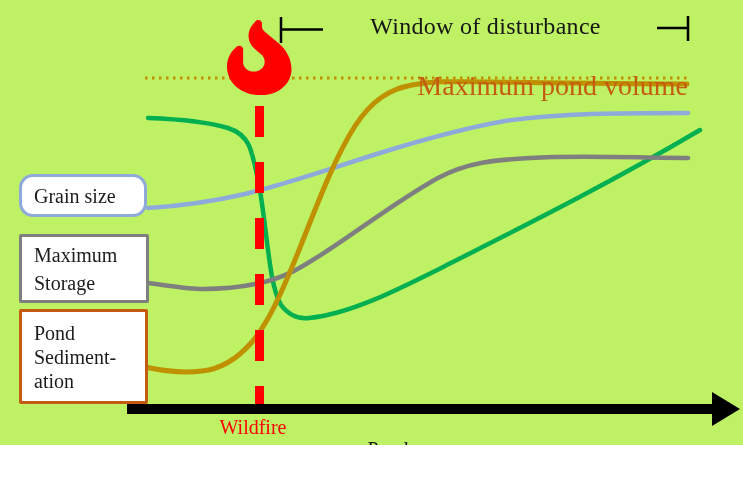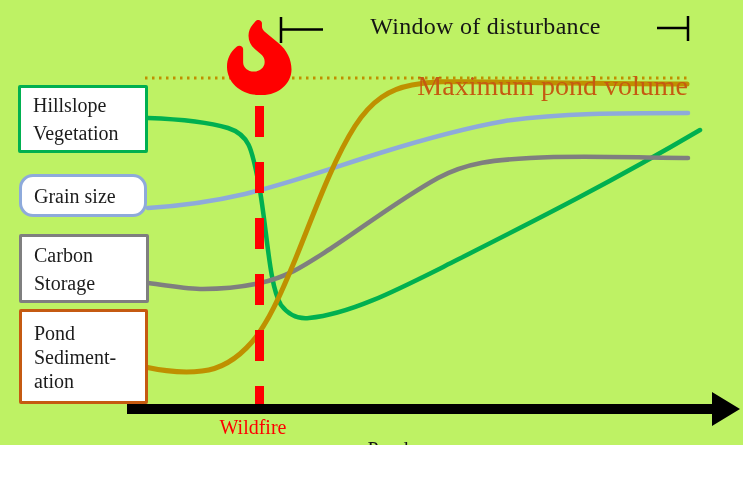--- a/index.html
+++ b/index.html
@@ -70,31 +70,27 @@
 
     <path fill="#000000" stroke="none" d="M 127,404 L 712,404 L 712,392 L 740,409 L 712,426 L 712,414 L 127,414 Z"></path>
 
     <path stroke="none" d="M153.6 29.9l16-21.3C173.6 3.2 180 0 186.7 0C198.4 0 208 9.6 208 21.3V43.5c0 13.1 5.4 25.7 14.9 34.7L307.6 159C356.4 205.6 384 270.2 384 337.7C384 434 306 512 209.7 512H192C86 512 0 426 0 320v-3.8c0-48.8 19.4-95.6 53.9-130.1l3.5-3.5c4.2-4.2 10-6.6 16-6.6C85.9 176 96 186.1 96 198.6V288c0 35.3 28.7 64 64 64s64-28.7 64-64v-3.9c0-18-7.2-35.3-19.9-48l-38.6-38.6c-24-24-37.5-56.7-37.5-90.7c0-27.7 9-54.8 25.6-76.9z" transform="translate(227,20) scale(0.168,0.1465)" fill="#FF0000"></path>
   </svg>
 
   <div class="txt title" style="color: rgb(21, 21, 21);">Window of disturbance</div>
 
   <div class="txt max-label" style="color: rgb(197, 90, 17);">Maximum pond volume</div>
 
-  <div class="legend-box box-hillslope" style="border-color: rgb(0, 176, 80);">
-    <div class="legend-label">Hillslope
-Vegetation</div>
-  </div>
 
   <div class="legend-box box-grain" style="border-color: rgb(142, 170, 219);">
     <div class="legend-label">Grain size</div>
   </div>
 
   <div class="legend-box box-carbon" style="border-color: rgb(127, 127, 127);">
-    <div class="legend-label">Carbon
+    <div class="legend-label">Maximum
 Storage</div>
   </div>
 
   <div class="legend-box box-pond" style="border-color: rgb(197, 90, 17);">
     <div class="legend-label">Pond
 Sediment-
 ation</div>
   </div>
 
   <div class="txt wildfire-label" style="color: rgb(255, 0, 0);">Wildfire</div>

